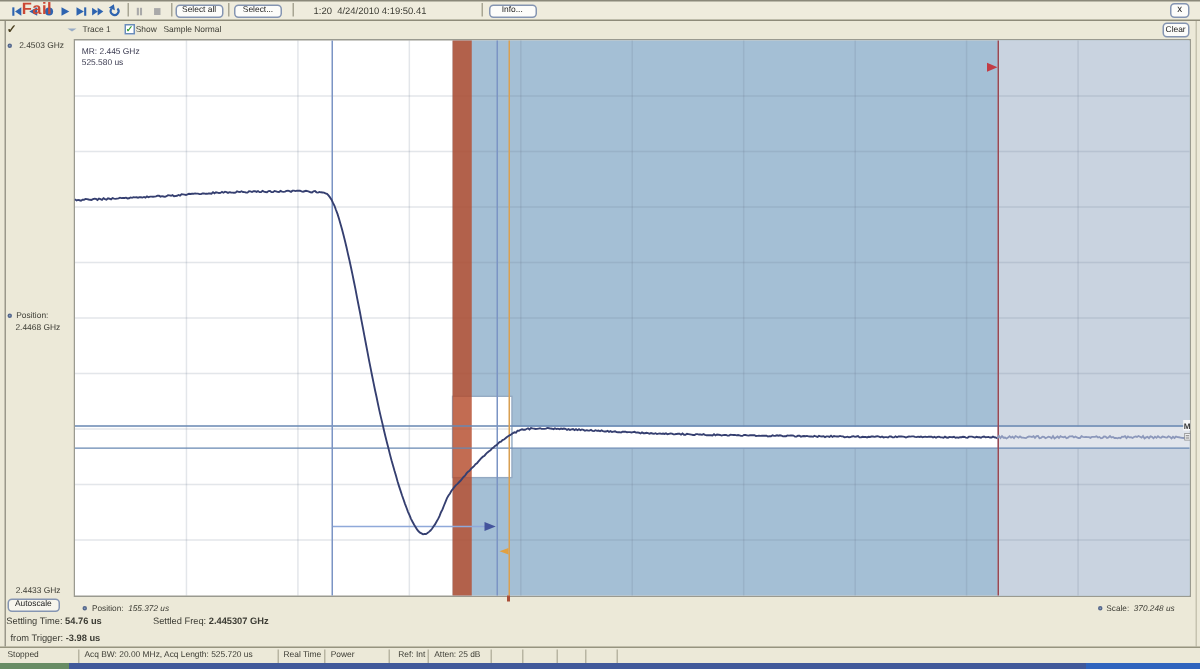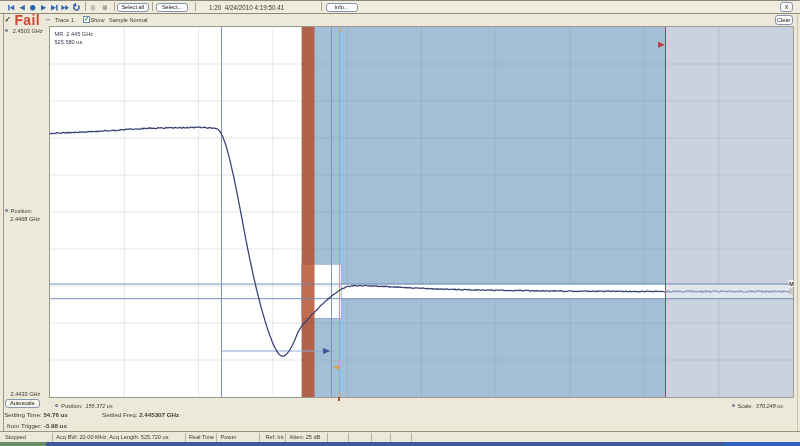--- a/index.html
+++ b/index.html
@@ -40,21 +40,21 @@
 <div class="sep1" style="left:152px"></div>
 <div class="sep1" style="left:195px"></div>
 <div class="sep1" style="left:321px"></div>
 <div class="btn" style="left:117px;top:3px;width:31.5px;height:8.5px;line-height:7px">Select all</div>
 <div class="btn" style="left:156px;top:3px;width:32px;height:8.5px;line-height:7px">Select...</div>
 <div class="ab" style="left:209px;top:4.2px;font-size:6.3px;color:#3c3c34">1:20&nbsp;&nbsp;4/24/2010 4:19:50.41</div>
 <div class="btn" style="left:325.5px;top:2.5px;width:32px;height:9px;line-height:7.5px">Info...</div>
 <div class="btn" style="left:780px;top:2px;width:13px;height:9.5px;line-height:8px;font-size:6.5px">x</div>
 
 <div class="ab" style="left:4.5px;top:14.6px;font-size:8px;font-weight:bold;color:#4a3f20">✓</div>
-<div class="ab" style="left:14.5px;top:12px;font-size:14px;font-weight:bold;color:#cb4835;letter-spacing:0.3px">Fail</div>
+<div class="ab" style="left:14.5px;top:0;font-size:11px;font-weight:bold;color:#cb4835;letter-spacing:0.3px">Fail</div>
 <div class="ab" style="left:44.8px;top:18.6px;width:0;height:0;border-left:3px solid transparent;border-right:3px solid transparent;border-top:2.8px solid #97abc4"></div>
 <div class="ab t5" style="left:55px;top:17px">Trace 1</div>
 <div class="ab" style="left:83.4px;top:16.2px;width:6.6px;height:6.6px;background:#fff;border:1px solid #6a8cba"></div>
 <div class="ab" style="left:83.9px;top:15.4px;font-size:6px;color:#2c9a2c;font-weight:bold">✓</div>
 <div class="ab t5" style="left:90.5px;top:17px">Show</div>
 <div class="ab t5" style="left:109px;top:17px">Sample Normal</div>
 <div class="btn" style="left:775px;top:15px;width:17.5px;height:10px;line-height:8.5px">Clear</div>
 
 <div class="ab" style="left:2.5px;top:14px;width:1px;height:418px;background:#9a988a"></div>
 <div class="ab" style="left:797px;top:14px;width:1px;height:418px;background:#c6c3b0"></div>

